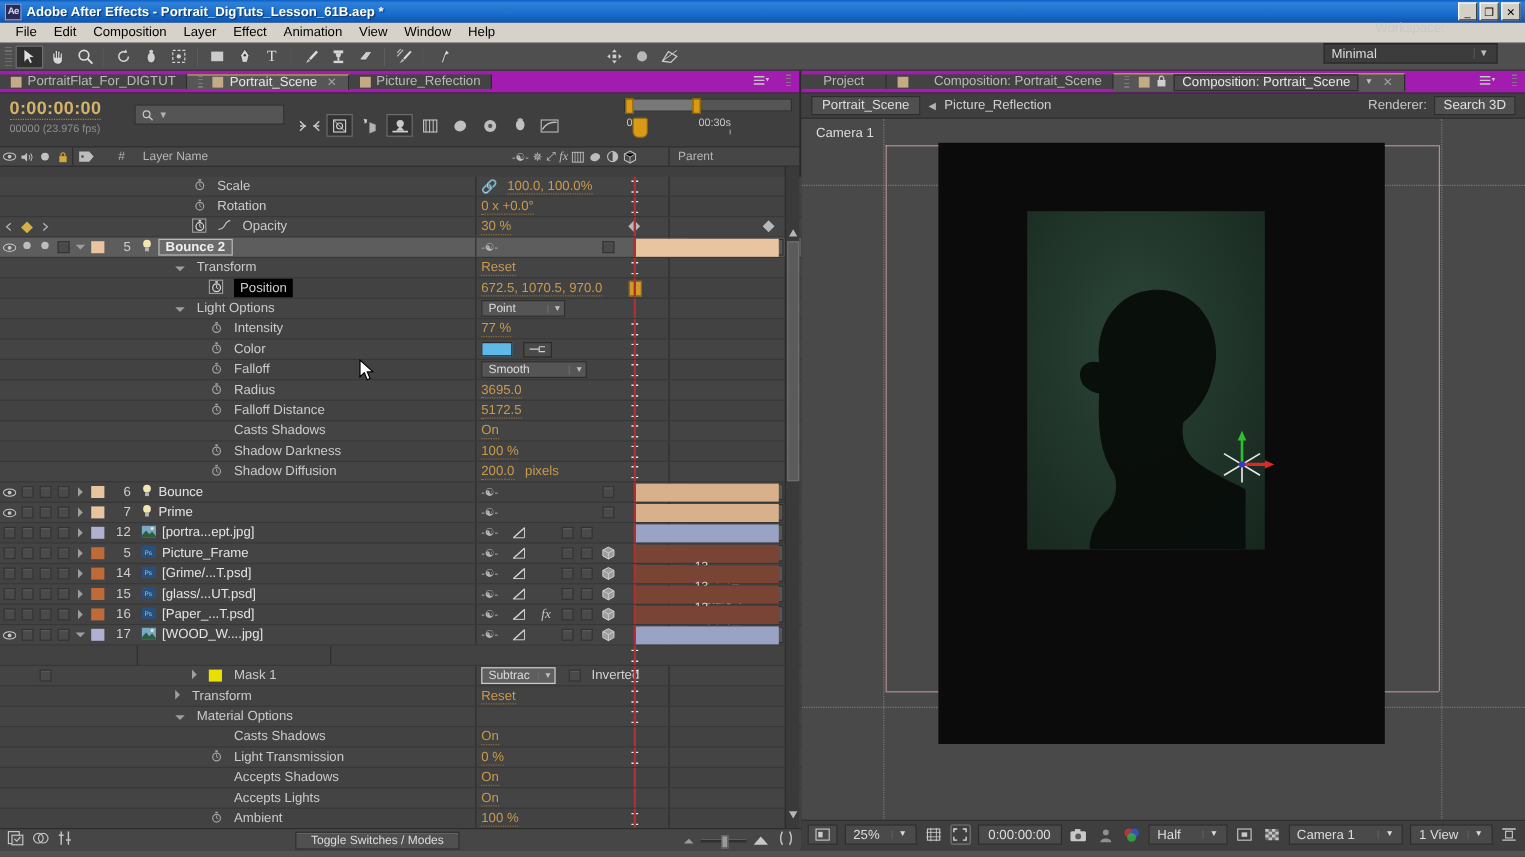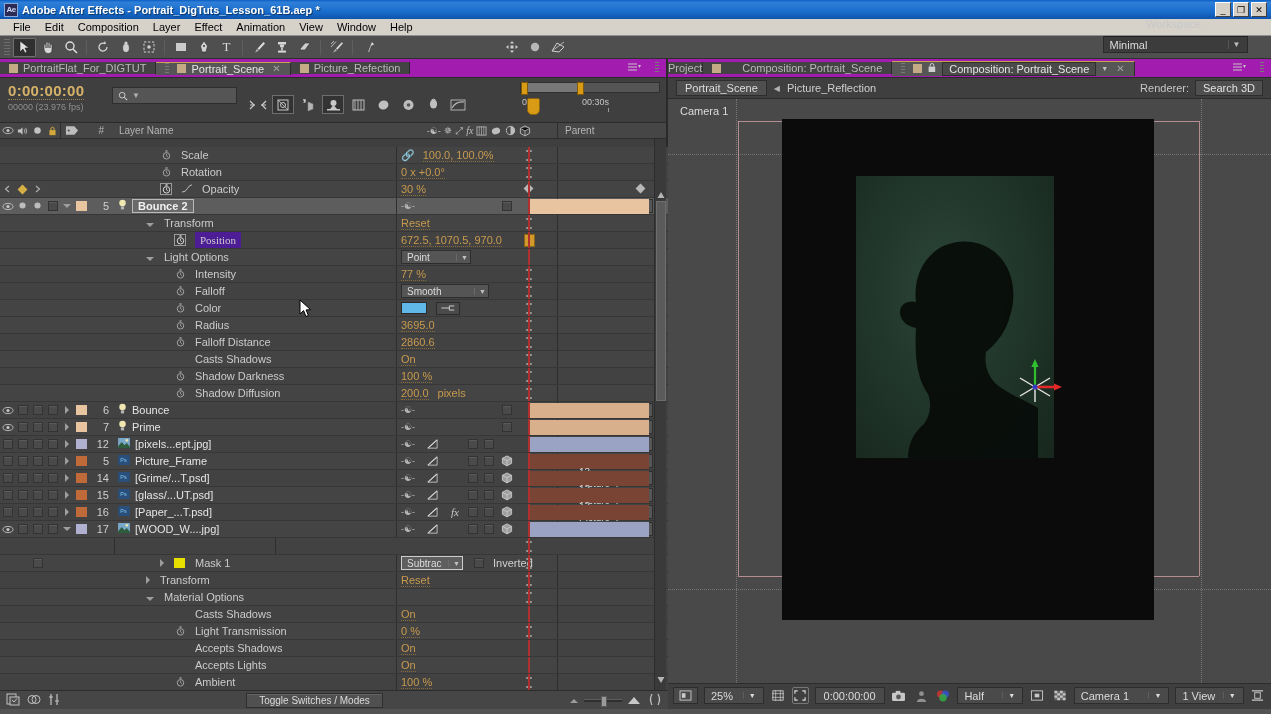--- a/index.html
+++ b/index.html
@@ -140,21 +140,21 @@
   .c-sw    { width:160px; display:flex; align-items:center; }
   .c-parent{ width:110px; display:flex; align-items:center; gap:4px; }
 
   .eye { width:11px; height:9px; position:relative; }
   .eye svg { display:block; }
   .box { width:10px; height:10px; background:#4a4a4a; border:1px solid #333; box-shadow:inset 0 1px 0 #5a5a5a;}
   .swatch { width:11px; height:10px; }
 
   .val { color:#c89a4e; border-bottom:1px dotted #8a6c38; }
   .propname { color:#cbcbcb; }
-  .propname.boxed { background:#4c1d95; padding:2px 5px; border-radius:1px;font-family:Liberation Serif, serif;}
+  .propname.boxed { background:#000000; padding:2px 5px; border-radius:1px;}
   .namefield {
     background:#6a6a6a; border:1px solid #b9b9b9; color:#f0f0f0; font-weight:bold;
     padding:0 5px; height:14px; display:flex; align-items:center;
   }
   .minidd {
     height:14px; background:#555; border:1px solid #2e2e2e; color:#dcdcdc;
     display:flex; align-items:center; padding:0 2px 0 5px; font-size:10px;
   }
   .minidd .ar { margin-left:auto; padding-left:4px; border-left:1px solid #6a6a6a; font-size:7px; color:#c0c0c0; }
 
@@ -831,20 +831,57 @@
       <div class="vline"></div>
       <div class="cell c-parent"></div>
       <div class="track">
         <span class="beziermark">
     <svg width="8" height="11" viewBox="0 0 8 11">
                   <path d="M1.2 1 H6.8 M4 1 V10 M1.2 10 H6.8" stroke="#e8e8e8" stroke-width="1.2" fill="none"></path>
                 </svg></span>
         <div class="playhead"></div>
       </div>
     </div>
+          <div class="row">
+      <div class="cell c-eye"></div>
+            <div class="cell c-aud"></div>
+            <div class="cell c-solo"></div>
+            <div class="cell c-lock"></div>
+            <div class="cell c-tw"></div>
+            <div class="cell c-color"></div>
+            <div class="cell c-num"></div>
+            <div class="cell c-name">
+              <span style="margin-left:56px;margin-right:4px;"><span style="display:inline-flex;align-items:center;justify-content:center;width:12px;height:12px;">
+    <svg width="9" height="10" viewBox="0 0 10 11">
+                    <circle cx="5" cy="6.4" r="3.6" fill="none" stroke="#a4a4a4" stroke-width="1.1"></circle>
+                    <path d="M5 4 V6.4 L6.6 7.4" stroke="#a4a4a4" stroke-width=".9" fill="none"></path>
+                    <rect x="3.8" y="0.3" width="2.4" height="1.5" fill="#a4a4a4"></rect>
+                  </svg>
+                </span></span>
+              <span class="propname">Color</span>
+            </div>
+      <div class="vline"></div>
+      <div class="cell c-sw" style="padding-left:4px;gap:4px;">
+              <span style="display:inline-block;width:26px;height:12px;background:#5fb8e8;border:1px solid #2a2a2a;"></span>
+              <span style="margin-left:5px;display:inline-flex;align-items:center;justify-content:center;width:24px;height:13px;background:#4a4a4a;border:1px solid #2b2b2b;">
+                <svg width="16" height="8" viewBox="0 0 17 9">
+                  <path d="M1 4.5 H10 M10 2.2 L15.5 2.2 M10 2.2 V6.8 H15.5" stroke="#cfcfcf" stroke-width="1.1" fill="none"></path>
+                </svg>
+              </span>
+            </div>
+      <div class="vline"></div>
+      <div class="cell c-parent"></div>
+      <div class="track">
+        <span class="beziermark">
+    <svg width="8" height="11" viewBox="0 0 8 11">
+                  <path d="M1.2 1 H6.8 M4 1 V10 M1.2 10 H6.8" stroke="#e8e8e8" stroke-width="1.2" fill="none"></path>
+                </svg></span>
+        <div class="playhead"></div>
+      </div>
+    </div>
           <div class="row alt">
       <div class="cell c-eye"></div>
             <div class="cell c-aud"></div>
             <div class="cell c-solo"></div>
             <div class="cell c-lock"></div>
             <div class="cell c-tw"></div>
             <div class="cell c-color"></div>
             <div class="cell c-num"></div>
             <div class="cell c-name">
               <span style="margin-left:56px;margin-right:4px;"><span style="display:inline-flex;align-items:center;justify-content:center;width:12px;height:12px;">
@@ -882,57 +919,20 @@
             <div class="cell c-color"></div>
             <div class="cell c-num"></div>
             <div class="cell c-name">
               <span style="margin-left:56px;margin-right:4px;"><span style="display:inline-flex;align-items:center;justify-content:center;width:12px;height:12px;">
     <svg width="9" height="10" viewBox="0 0 10 11">
                     <circle cx="5" cy="6.4" r="3.6" fill="none" stroke="#a4a4a4" stroke-width="1.1"></circle>
                     <path d="M5 4 V6.4 L6.6 7.4" stroke="#a4a4a4" stroke-width=".9" fill="none"></path>
                     <rect x="3.8" y="0.3" width="2.4" height="1.5" fill="#a4a4a4"></rect>
                   </svg>
                 </span></span>
-              <span class="propname">Color</span>
-            </div>
-      <div class="vline"></div>
-      <div class="cell c-sw" style="padding-left:4px;gap:4px;">
-              <span style="display:inline-block;width:26px;height:12px;background:#5fb8e8;border:1px solid #2a2a2a;"></span>
-              <span style="margin-left:5px;display:inline-flex;align-items:center;justify-content:center;width:24px;height:13px;background:#4a4a4a;border:1px solid #2b2b2b;">
-                <svg width="16" height="8" viewBox="0 0 17 9">
-                  <path d="M1 4.5 H10 M10 2.2 L15.5 2.2 M10 2.2 V6.8 H15.5" stroke="#cfcfcf" stroke-width="1.1" fill="none"></path>
-                </svg>
-              </span>
-            </div>
-      <div class="vline"></div>
-      <div class="cell c-parent"></div>
-      <div class="track">
-        <span class="beziermark">
-    <svg width="8" height="11" viewBox="0 0 8 11">
-                  <path d="M1.2 1 H6.8 M4 1 V10 M1.2 10 H6.8" stroke="#e8e8e8" stroke-width="1.2" fill="none"></path>
-                </svg></span>
-        <div class="playhead"></div>
-      </div>
-    </div>
-          <div class="row">
-      <div class="cell c-eye"></div>
-            <div class="cell c-aud"></div>
-            <div class="cell c-solo"></div>
-            <div class="cell c-lock"></div>
-            <div class="cell c-tw"></div>
-            <div class="cell c-color"></div>
-            <div class="cell c-num"></div>
-            <div class="cell c-name">
-              <span style="margin-left:56px;margin-right:4px;"><span style="display:inline-flex;align-items:center;justify-content:center;width:12px;height:12px;">
-    <svg width="9" height="10" viewBox="0 0 10 11">
-                    <circle cx="5" cy="6.4" r="3.6" fill="none" stroke="#a4a4a4" stroke-width="1.1"></circle>
-                    <path d="M5 4 V6.4 L6.6 7.4" stroke="#a4a4a4" stroke-width=".9" fill="none"></path>
-                    <rect x="3.8" y="0.3" width="2.4" height="1.5" fill="#a4a4a4"></rect>
-                  </svg>
-                </span></span>
               <span class="propname">Radius</span>
             </div>
       <div class="vline"></div>
       <div class="cell c-sw" style="padding-left:4px;gap:4px;">
               <span class="val">3695.0</span>
             </div>
       <div class="vline"></div>
       <div class="cell c-parent"></div>
       <div class="track">
         <span class="beziermark">
@@ -955,21 +955,21 @@
     <svg width="9" height="10" viewBox="0 0 10 11">
                     <circle cx="5" cy="6.4" r="3.6" fill="none" stroke="#a4a4a4" stroke-width="1.1"></circle>
                     <path d="M5 4 V6.4 L6.6 7.4" stroke="#a4a4a4" stroke-width=".9" fill="none"></path>
                     <rect x="3.8" y="0.3" width="2.4" height="1.5" fill="#a4a4a4"></rect>
                   </svg>
                 </span></span>
               <span class="propname">Falloff Distance</span>
             </div>
       <div class="vline"></div>
       <div class="cell c-sw" style="padding-left:4px;gap:4px;">
-              <span class="val">2860.6</span>
+              <span class="val">5172.5</span>
             </div>
       <div class="vline"></div>
       <div class="cell c-parent"></div>
       <div class="track">
         <span class="beziermark">
     <svg width="8" height="11" viewBox="0 0 8 11">
                   <path d="M1.2 1 H6.8 M4 1 V10 M1.2 10 H6.8" stroke="#e8e8e8" stroke-width="1.2" fill="none"></path>
                 </svg></span>
         <div class="playhead"></div>
       </div>
@@ -1203,21 +1203,21 @@
               <span class="swatch" style="background:#b0b0d0"></span>
             </div>
             <div class="cell c-num">12</div>
             <div class="cell c-name">
               <span>
     <svg width="12" height="10" viewBox="0 0 13 11">
                   <rect x="0" y="0" width="13" height="11" fill="#7aa8c8"></rect>
                   <path d="M0 9 L4 4.5 L7 8 L9.5 5.5 L13 9.5 V11 H0 Z" fill="#2e5d3d"></path>
                   <circle cx="9.6" cy="2.6" r="1.5" fill="#e8e2b0"></circle>
                 </svg></span>
-              <span style="color:#e4e4e4;">[pixels...ept.jpg]</span>
+              <span style="color:#e4e4e4;">[portra...ept.jpg]</span>
             </div>
       <div class="vline"></div>
       <div class="cell c-sw">
         <span style="width:22px;text-align:center;color:#b6b6b6;font-size:9px;">-☯-</span>
         <span style="width:26px;display:flex;justify-content:center;">
                 <svg width="13" height="12" viewBox="0 0 14 13">
                   <path d="M2 11 L12 2" stroke="#cfcfcf" stroke-width="1.3"></path>
                   <path d="M2 11 L12 11 L12 2 Z" fill="none" stroke="#cfcfcf" stroke-width=".9"></path>
                 </svg>
               </span>
@@ -1905,21 +1905,21 @@
         </span>
       </div>
     <div style="position: absolute; left: 299px; top: 240px; width: 14px; height: 20px; pointer-events: none; z-index: 50;"><svg width="14" height="20" viewBox="0 0 14 20">
             <path d="M1 1 L1 15 L4.6 11.6 L7 17.5 L9.4 16.4 L7.1 10.9 L11.6 10.7 Z" fill="#ffffff" stroke="#000000" stroke-width="1"></path>
           </svg></div>
       </div>
 
     <div class="rightpanel">
 
       <div class="tabstrip">
-        <div class="ptab" style="padding:0 0;">
+        <div class="ptab" style="padding:0 18px;">
           <span>Project</span>
         </div>
         <div class="ptab">
           <span class="sq"></span>
           <span style="padding-left:16px;">Composition: Portrait_Scene</span>
         </div>
         <div class="ptab active">
           <span class="vgrip"></span>
           <span class="sq"></span>
           <span>

